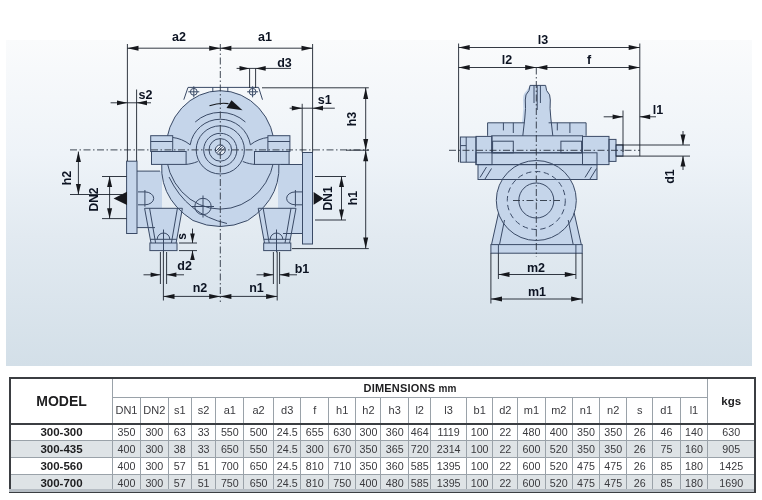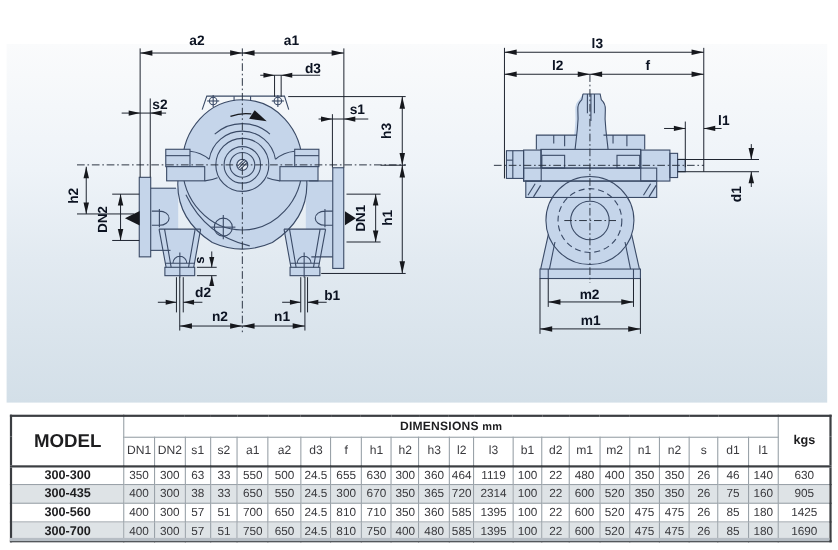--- a/index.html
+++ b/index.html
@@ -422,21 +422,21 @@
         <col style="width:27.1px">
         <col style="width:27.4px">
 <col style="width:25.8px">
         <col style="width:27.4px">
         <col style="width:27.4px">
         <col style="width:47.4px">
 </colgroup>
 
 <tbody>
         <tr class="h1r">
-          <th rowspan="2" style="font-size:17px">MODEL</th>
+          <th rowspan="2" style="font-size:14px">MODEL</th>
           <th colspan="22" class="dimhead">DIMENSIONS <span class="mm">mm</span></th>
           <th rowspan="2" style="font-size:11.5px">kgs</th>
         </tr>
 <tr class="h2r sub">
           <td>DN1</td>
           <td>DN2</td>
           <td>s1</td>
           <td>s2</td>
           <td>a1</td>
           <td>a2</td>

